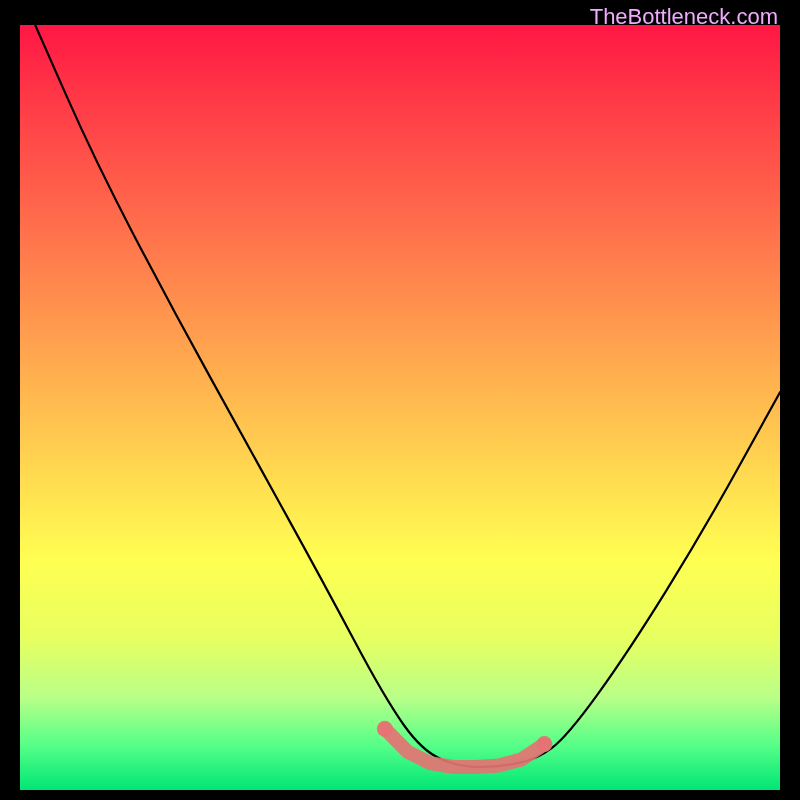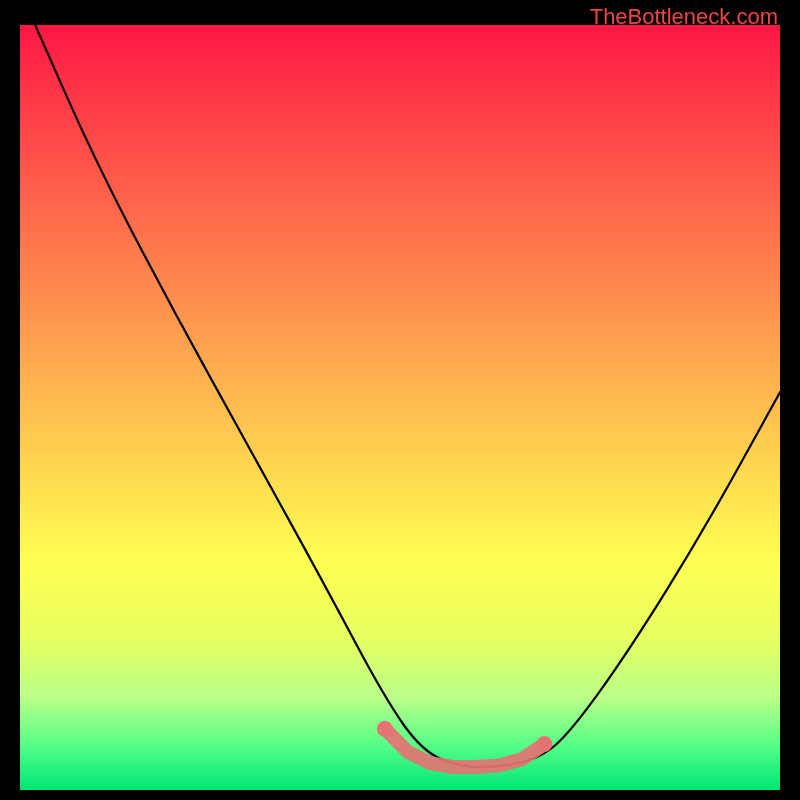--- a/index.html
+++ b/index.html
@@ -37,21 +37,21 @@
       #e8ff60 80%,
       #b8ff88 88%,
       #58ff88 94%,
       #00e676 100%
     );
   }
   .watermark {
     position: absolute;
     top: 4px;
     right: 22px;
-    color: #ef4444;
+    color: #f0abfc;
     font-size: 22px;
     font-weight: 500;
     z-index: 10;
   }
   svg.curve {
     position: absolute;
     left: 0;
     top: 0;
     width: 100%;
     height: 100%;

